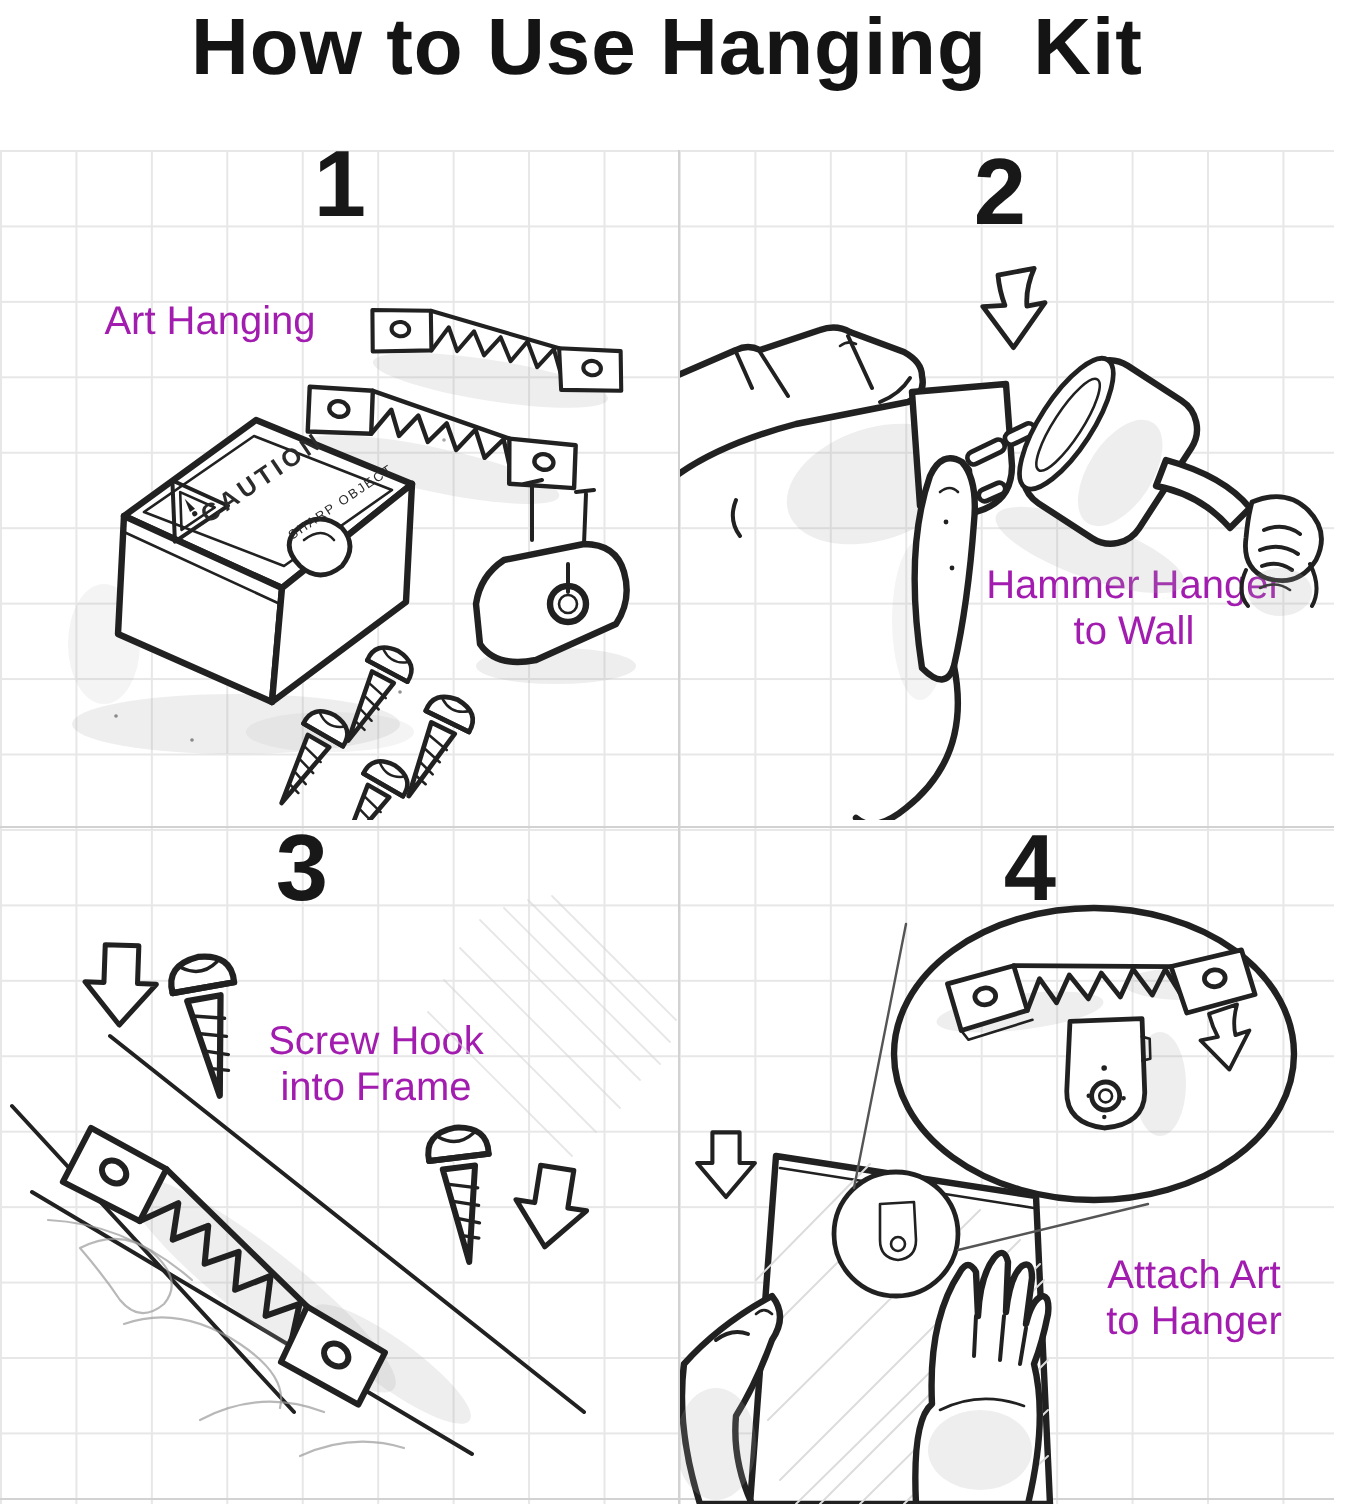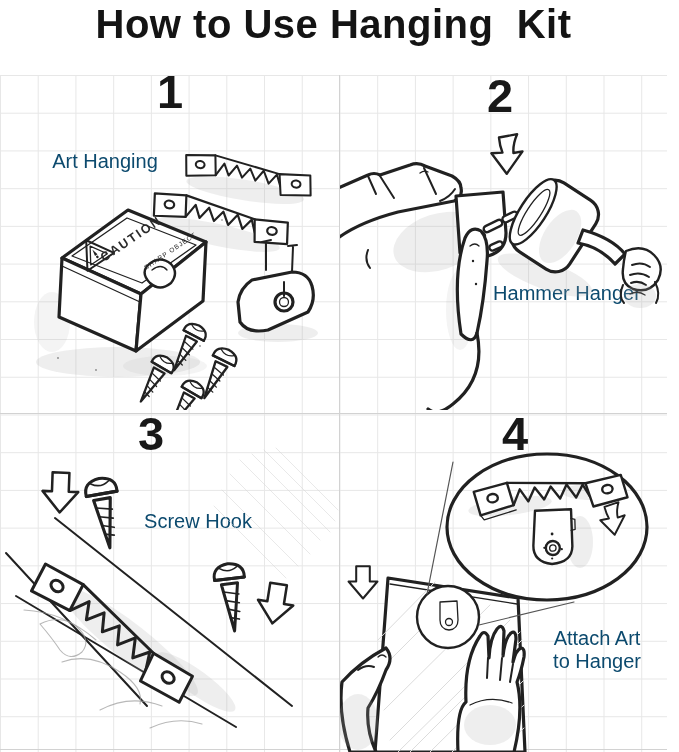--- a/index.html
+++ b/index.html
@@ -11,21 +11,21 @@
         background-image:linear-gradient(to right,#e7e7e7 1px,transparent 1px),
                          linear-gradient(to bottom,#e7e7e7 1px,transparent 1px);
         background-size:37.72px 37.72px;}
   .divider{position:absolute;background:#d2d2d2;}
   .div-v{left:339px;top:75px;width:1px;height:677px;}
   .div-h{left:0;top:413px;width:679px;height:1px;}
   .div-b{left:0;top:749px;width:679px;height:1px;}
   .step-number{position:absolute;transform:translateX(-50%);font-size:47px;font-weight:bold;
                color:#181818;line-height:1;}
   .label{position:absolute;width:180px;transform:translateX(-50%);text-align:center;
-         font-size:20px;line-height:23px;color:#0c4a6e;}
+         font-size:20px;line-height:23px;color:#a21caf;}
   svg.art{position:absolute;}
   .art *{stroke:#212121;fill:none;stroke-width:2.4;stroke-linecap:round;stroke-linejoin:round;}
   .art .fw{fill:#ffffff;}
   .art .thick{stroke-width:3.2;}
   .art .med{stroke-width:2;}
   .art .thin{stroke-width:1.3;}
   .art .shade{fill:#a8a8a8;stroke:none;opacity:.2;}
   .art .shade2{fill:#a8a8a8;stroke:none;opacity:.12;}
   .art .ink{fill:#212121;stroke:none;}
   .art .grain{stroke:#9a9a9a;stroke-width:1.1;opacity:.7;fill:none;}
@@ -49,23 +49,25 @@
   <div class="step-number" style="left:170px;top:68px">1</div>
   <div class="step-number" style="left:500px;top:72px">2</div>
   <div class="step-number" style="left:151px;top:410px">3</div>
   <div class="step-number" style="left:515px;top:410px">4</div>
 
   <div class="label" style="left:105px;top:150px">
     <div>Art Hanging</div>
   </div>
   <div class="label" style="left:567px;top:282px">
     <div>Hammer Hanger</div>
+    <div>to Wall</div>
   </div>
-  <div class="label" style="left:198px;top:510px">
+  <div class="label" style="left:188px;top:510px">
     <div>Screw Hook</div>
+    <div>into Frame</div>
   </div>
   <div class="label" style="left:597px;top:627px">
     <div>Attach Art</div>
     <div>to Hanger</div>
   </div>
 
   <svg class="art" style="left:0;top:70px" width="340" height="340" viewBox="0 0 340 340">
 
     <g transform="translate(187,80) rotate(9) scale(0.85)">
       <ellipse class="shade" cx="75" cy="36" rx="70" ry="12"></ellipse>

